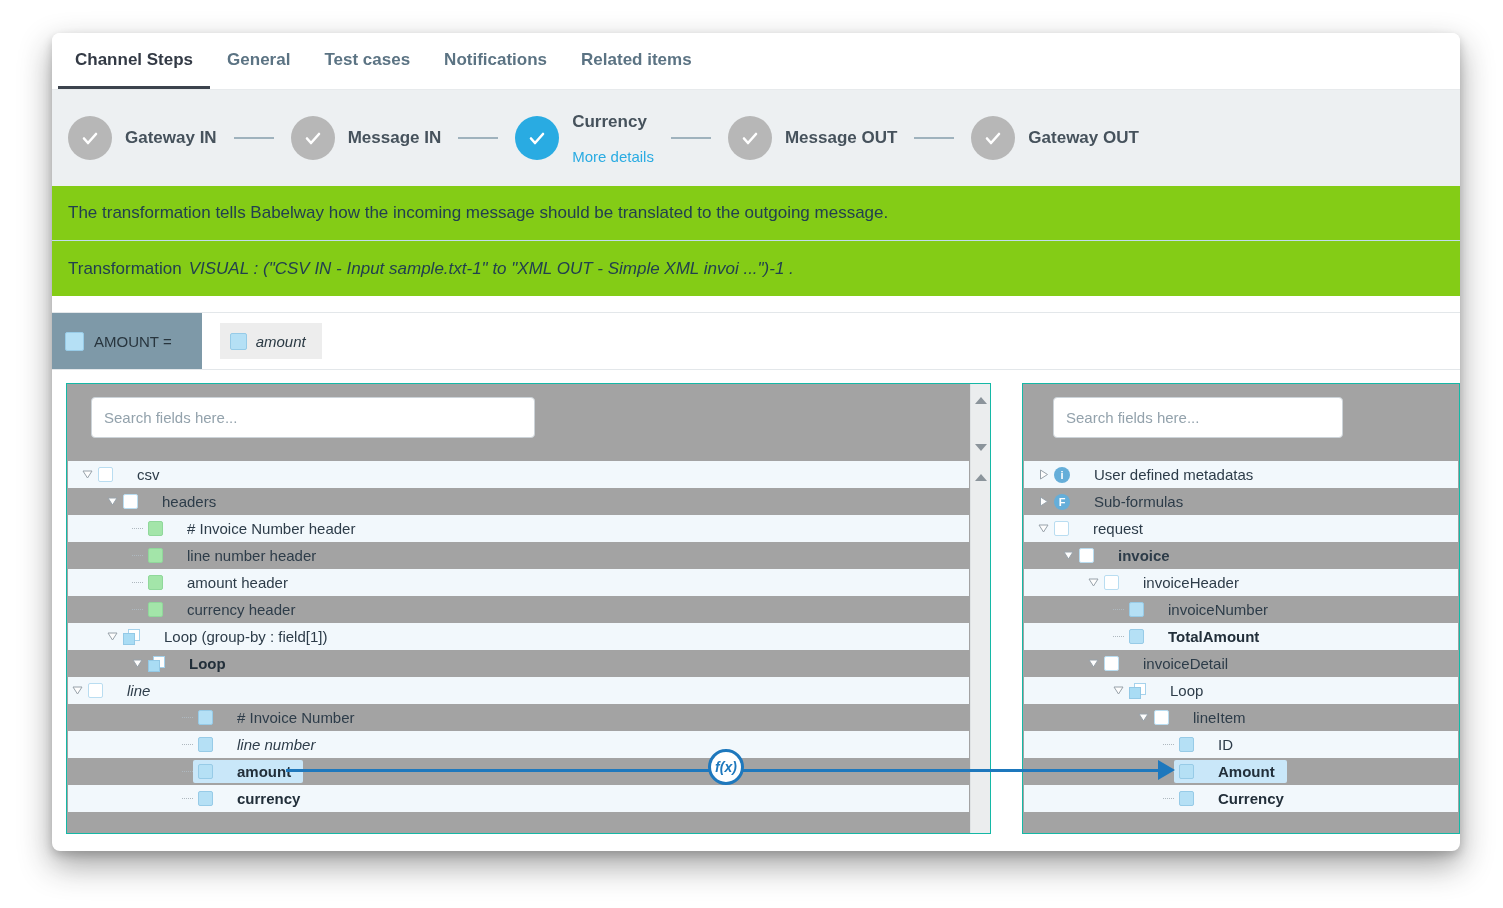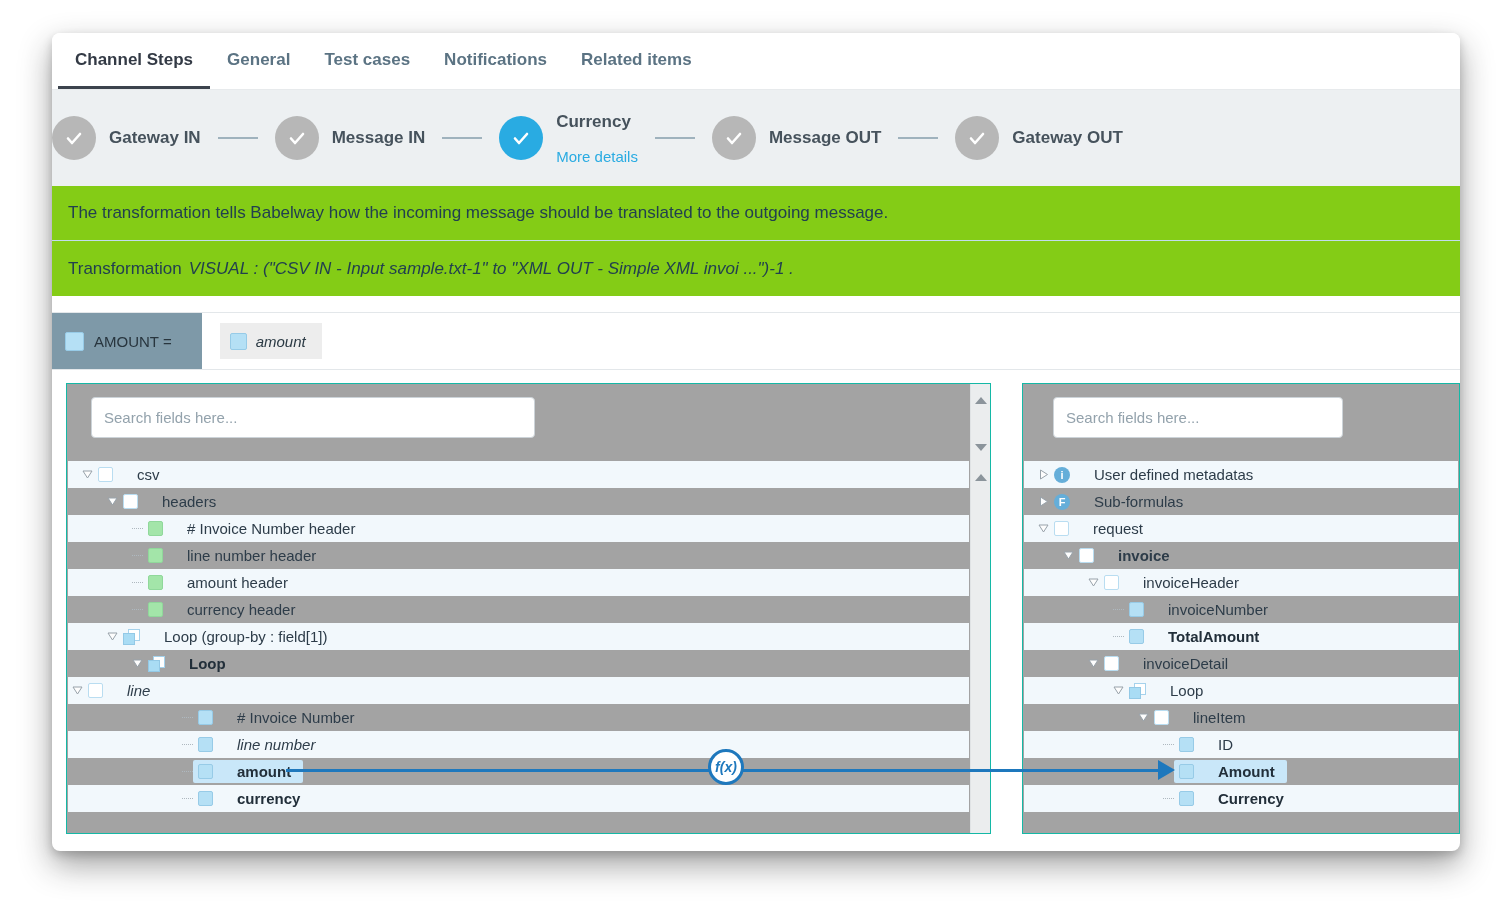--- a/index.html
+++ b/index.html
@@ -11,21 +11,21 @@
           box-shadow:0 14px 32px rgba(30,30,30,.42), 0 4px 10px rgba(0,0,0,.18); }
 
   
   .tabbar { height:57px; display:flex; align-items:stretch; padding-left:6px;
             background:#fff; border-bottom:1px solid #e7eaec; }
   .tab { padding:0 17px; display:flex; align-items:center; font-size:17px; font-weight:700;
          color:#5b7383; border-bottom:3px solid transparent; cursor:pointer; white-space:nowrap; }
   .tab.active { color:#333a45; border-bottom-color:#3c434d; }
 
   
-  .steps { height:96px; background:#edf0f2; display:flex; align-items:center; }
+  .steps { height:96px; background:#edf0f2; display:flex; align-items:center; padding-left:16px; }
   .step { display:flex; align-items:center; }
   .step-circle { width:44px; height:44px; border-radius:50%; background:#b7b7b7;
                  display:flex; align-items:center; justify-content:center; margin-right:13px;
                  cursor:pointer; flex:0 0 44px; }
   .step-circle.active { background:#29abe2; }
   .step-labels { display:flex; flex-direction:column; justify-content:center; }
   .step-label { font-size:17px; color:#46525c; font-weight:600; white-space:nowrap; }
   .step-sub { font-size:15px; color:#29abe2; margin-top:16px; cursor:pointer; white-space:nowrap; }
   .step-sep { width:40px; height:2px; background:#9fb2bd; margin:0 17px; flex:0 0 40px; }
 

